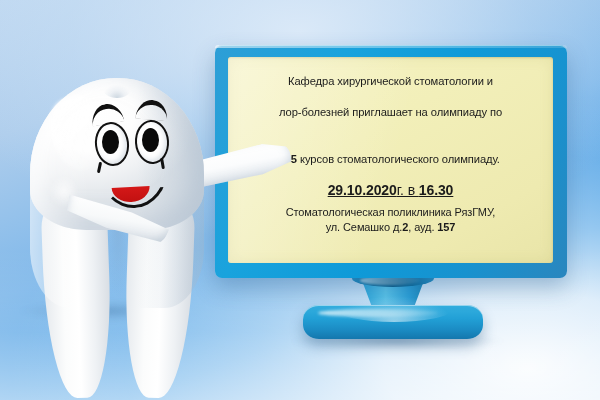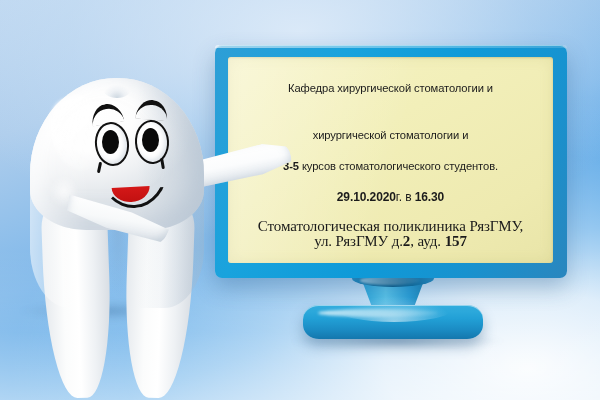--- a/index.html
+++ b/index.html
@@ -78,40 +78,40 @@
     left: -10%;
     top: -20%;
     width: 60%;
     height: 150%;
     transform: rotate(14deg);
     background: linear-gradient(to right, rgba(255,255,255,0.38), rgba(255,255,255,0));
     pointer-events: none;
   }
   .screen-text {
     position: relative;
-    padding: 24px 13px 0 13px;
+    padding: 17px 13px 0 13px;
     text-align: center;
     color: #1b1b1b;
     font-size: 11.2px;
     line-height: 15.6px;
     letter-spacing: -0.1px;
   }
   .para-main { margin: 0; }
   .para-main b { font-weight: 700; }
   .para-date {
     margin: 14px 0 0 0;
-    font-size: 12px;
+    font-size: 14px;
     line-height: 16px;
+    text-decoration: underline;
   }
   .para-date b { font-weight: 700; }
   .para-addr {
-    margin: 14px 0 0 0;
-    font-size: 15px;
+    margin: 7px 0 0 0;
+    font-size: 11px;
     line-height: 15.6px;
-    font-family: Liberation Serif, serif;
   }
   .para-addr b { font-weight: 700; }
 
   
   .stand-neck {
     position: absolute;
     left: 348px;
     top: 272px;
     width: 90px;
     height: 48px;
@@ -381,31 +381,31 @@
   <div class="stand-base-hl"></div>
 
   <div class="monitor">
     <div class="monitor-frame"></div>
     <div class="monitor-screen">
       <div class="screen-sheen"></div>
       <div class="screen-text">
         <p class="para-main">
           <span>Кафедра хирургической стоматологии и</span><br>
           <br>
+          <span>лор-болезней приглашает на олимпиаду по</span><br>
           <br>
-          <span>хирургической стоматологии и</span><br>
           <br>
-          <b>3-5</b><span> курсов стоматологического студентов.</span>
+          <b>3-5</b><span> курсов стоматологического олимпиаду.</span>
         </p>
         <p class="para-date">
           <b>29.10.2020</b><span>г. в </span><b>16.30</b>
         </p>
         <p class="para-addr">
           <span>Стоматологическая поликлиника РязГМУ,</span><br>
-          <span>ул. РязГМУ д.</span><b>2</b><span>, ауд. </span><b>157</b>
+          <span>ул. Семашко д.</span><b>2</b><span>, ауд. </span><b>157</b>
         </p>
       </div>
     </div>
   </div>
 
   <div class="tooth-shadow"></div>
   <div class="tooth">
     <div class="tooth-root root-left"></div>
     <div class="tooth-root root-right"></div>
     <div class="tooth-gap"></div>

